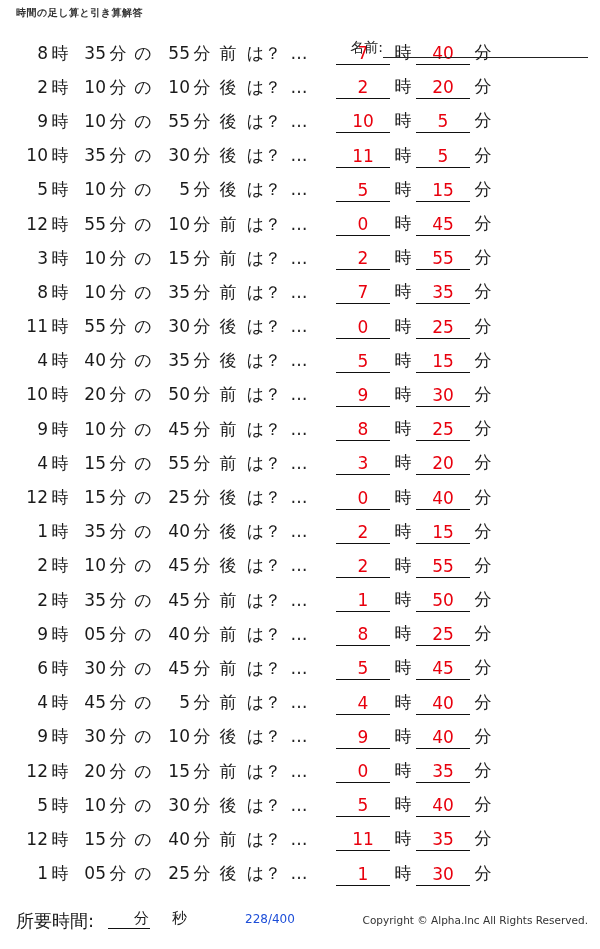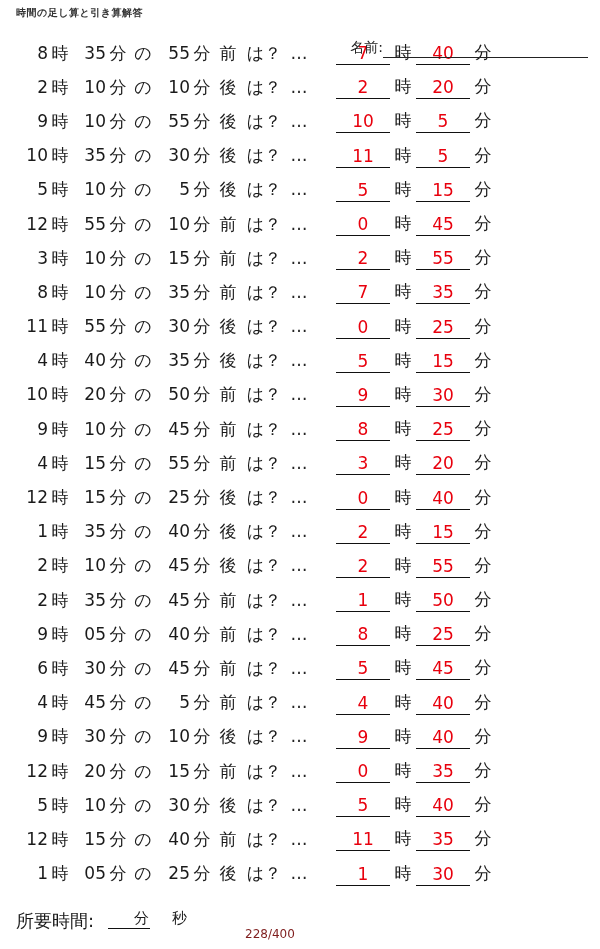--- a/index.html
+++ b/index.html
@@ -127,23 +127,23 @@
   }
   .time-unit2 {
     position: absolute;
     left: 172px;
     top: 4px;
     font-size: 15px;
   }
   .page-count {
     position: absolute;
     left: 245px;
-    top: 22px;
+    top: 7px;
     font-size: 12px;
-    color: #7f1d1d;
+    color: #1d4ed8;
   }
   .copyright {
     position: absolute;
     right: 12px;
     top: 9px;
     font-size: 10.5px;
     color: #333;
   }
 </style>
 </head>
@@ -659,13 +659,14 @@
       </div>
     </div>
   </div>
 
 <div class="footer">
   <span class="time-label">所要時間:</span>
   <span class="time-blank1"></span>
   <span class="time-unit1">分</span>
   <span class="time-unit2">秒</span>
   <span class="page-count">228/400</span>
+  <span class="copyright">Copyright ©  Alpha.lnc All Rights Reserved.</span>
 </div>
 
 </body></html>

